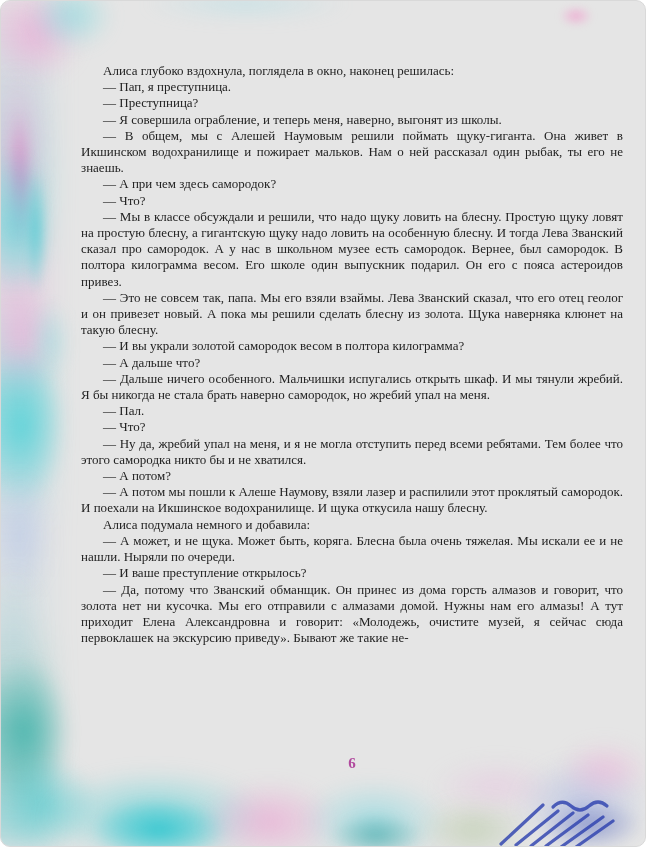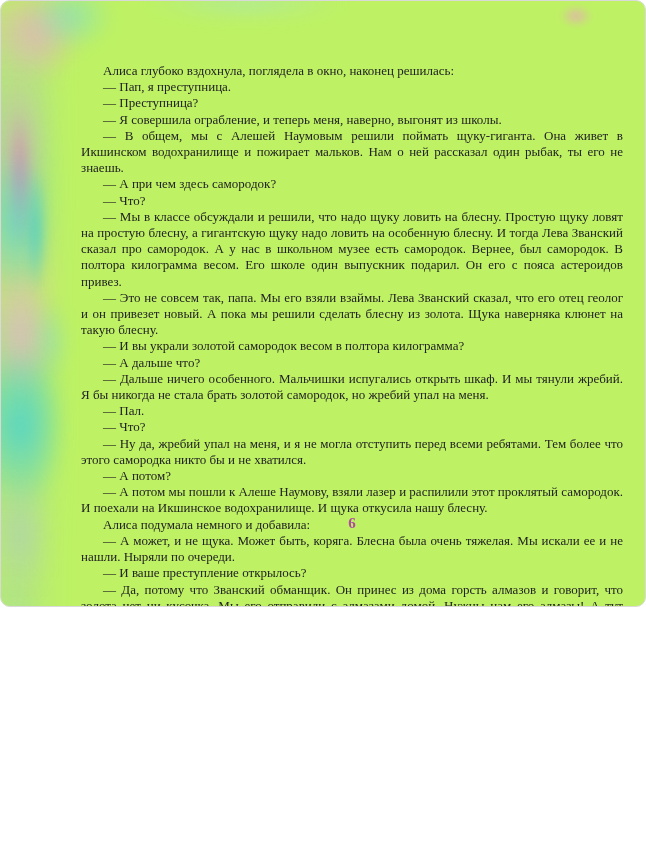--- a/index.html
+++ b/index.html
@@ -4,23 +4,23 @@
 <style>
   html, body {
     margin: 0;
     padding: 0;
     background: #ffffff;
     font-family: "Liberation Serif", "DejaVu Serif", serif;
   }
   .page {
     position: relative;
     width: 646px;
-    height: 607px;
+    height: 847px;
     box-sizing: border-box;
-    background: #bef264;
+    background: #e5e5e5;
     border: 1px solid #d9d9d9;
     border-radius: 10px;
     overflow: hidden;
   }
   
   .blob {
     position: absolute;
     border-radius: 50%;
     pointer-events: none;
   }
@@ -146,21 +146,21 @@
     <p>— Пап, я преступница.</p>
     <p>— Преступница?</p>
     <p>— Я совершила ограбление, и теперь меня, наверно, выгонят из школы.</p>
     <p>— В общем, мы с Алешей Наумовым решили поймать щуку-гиганта. Она живет в Икшинском водохранилище и пожирает мальков. Нам о ней рассказал один рыбак, ты его не знаешь.</p>
     <p>— А при чем здесь самородок?</p>
     <p>— Что?</p>
     <p>— Мы в классе обсуждали и решили, что надо щуку ловить на блесну. Простую щуку ловят на простую блесну, а гигантскую щуку надо ловить на особенную блесну. И тогда Лева Званский сказал про самородок. А у нас в школьном музее есть самородок. Вернее, был самородок. В полтора килограмма весом. Его школе один выпускник подарил. Он его с пояса астероидов привез.</p>
     <p>— Это не совсем так, папа. Мы его взяли взаймы. Лева Званский сказал, что его отец геолог и он привезет новый. А пока мы решили сделать блесну из золота. Щука наверняка клюнет на такую блесну.</p>
     <p>— И вы украли золотой самородок весом в полтора килограмма?</p>
     <p>— А дальше что?</p>
-    <p>— Дальше ничего особенного. Мальчишки испугались открыть шкаф. И мы тянули жребий. Я бы никогда не стала брать золотой самородок, но жребий упал на меня.</p>
+    <p>— Дальше ничего особенного. Мальчишки испугались открыть шкаф. И мы тянули жребий. Я бы никогда не стала брать наверно самородок, но жребий упал на меня.</p>
     <p>— Пал.</p>
     <p>— Что?</p>
     <p>— Ну да, жребий упал на меня, и я не могла отступить перед всеми ребятами. Тем более что этого самородка никто бы и не хватился.</p>
     <p>— А потом?</p>
     <p>— А потом мы пошли к Алеше Наумову, взяли лазер и распилили этот проклятый самородок. И поехали на Икшинское водохранилище. И щука откусила нашу блесну.</p>
     <p>Алиса подумала немного и добавила:</p>
     <p>— А может, и не щука. Может быть, коряга. Блесна была очень тяжелая. Мы искали ее и не нашли. Ныряли по очереди.</p>
     <p>— И ваше преступление открылось?</p>
     <p>— Да, потому что Званский обманщик. Он принес из дома горсть алмазов и говорит, что золота нет ни кусочка. Мы его отправили с алмазами домой. Нужны нам его алмазы! А тут приходит Елена Александровна и говорит: «Молодежь, очистите музей, я сейчас сюда первоклашек на экскурсию приведу». Бывают же такие не-</p>
   </main>

